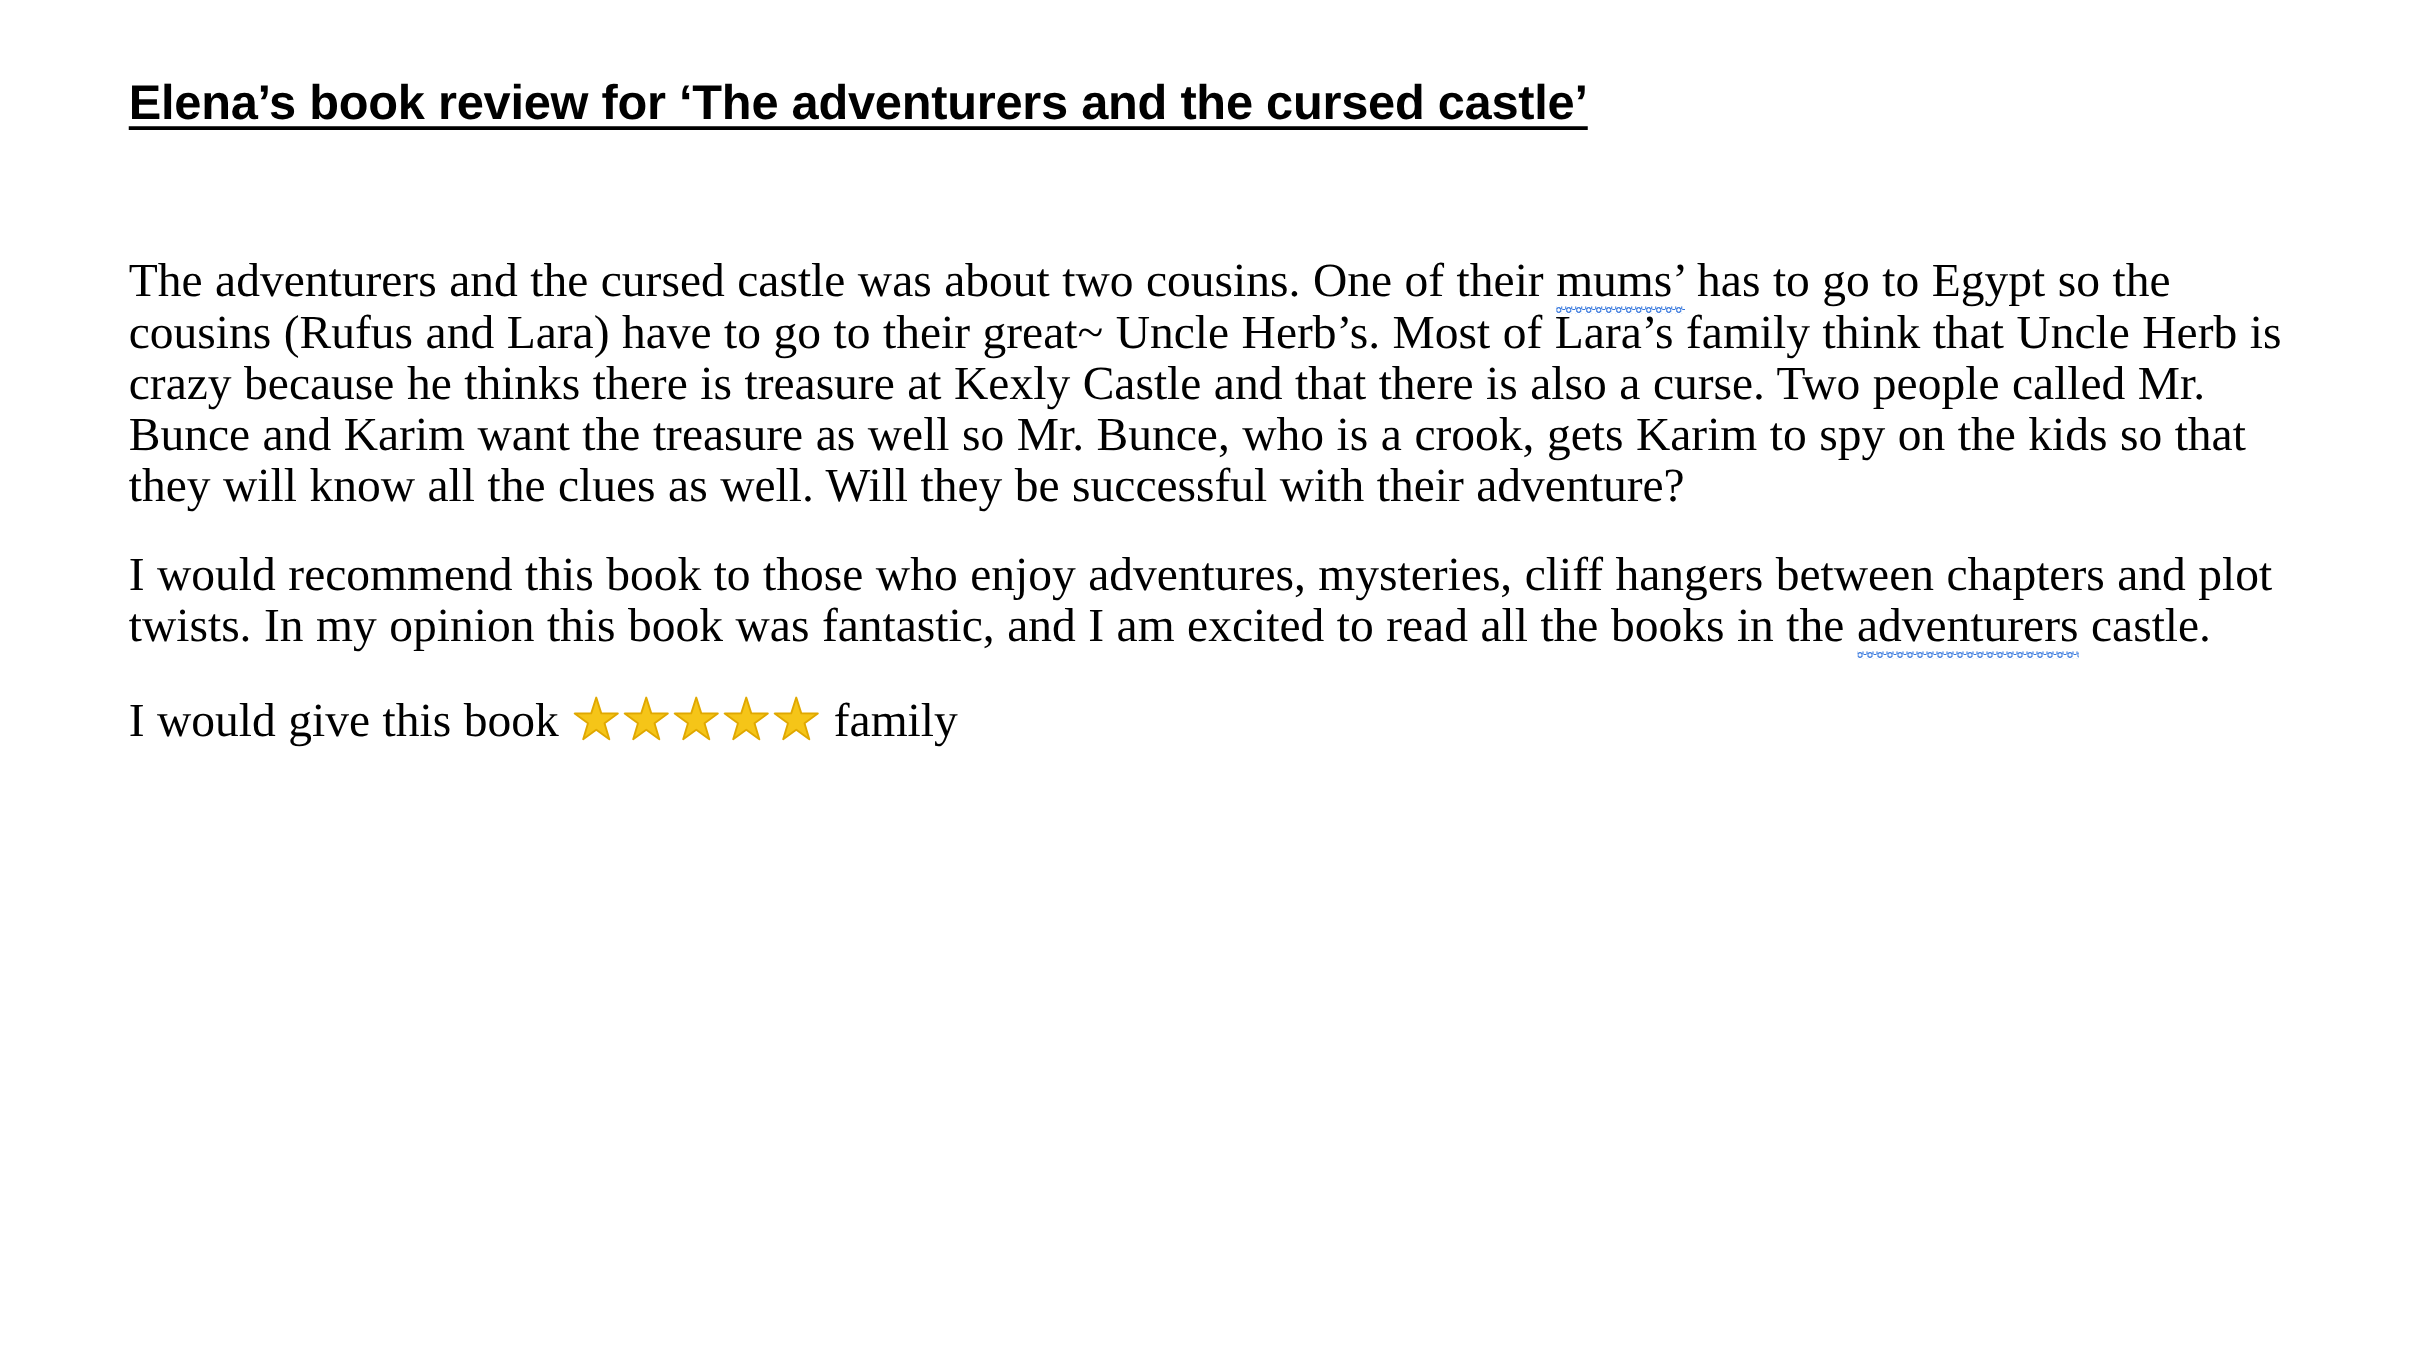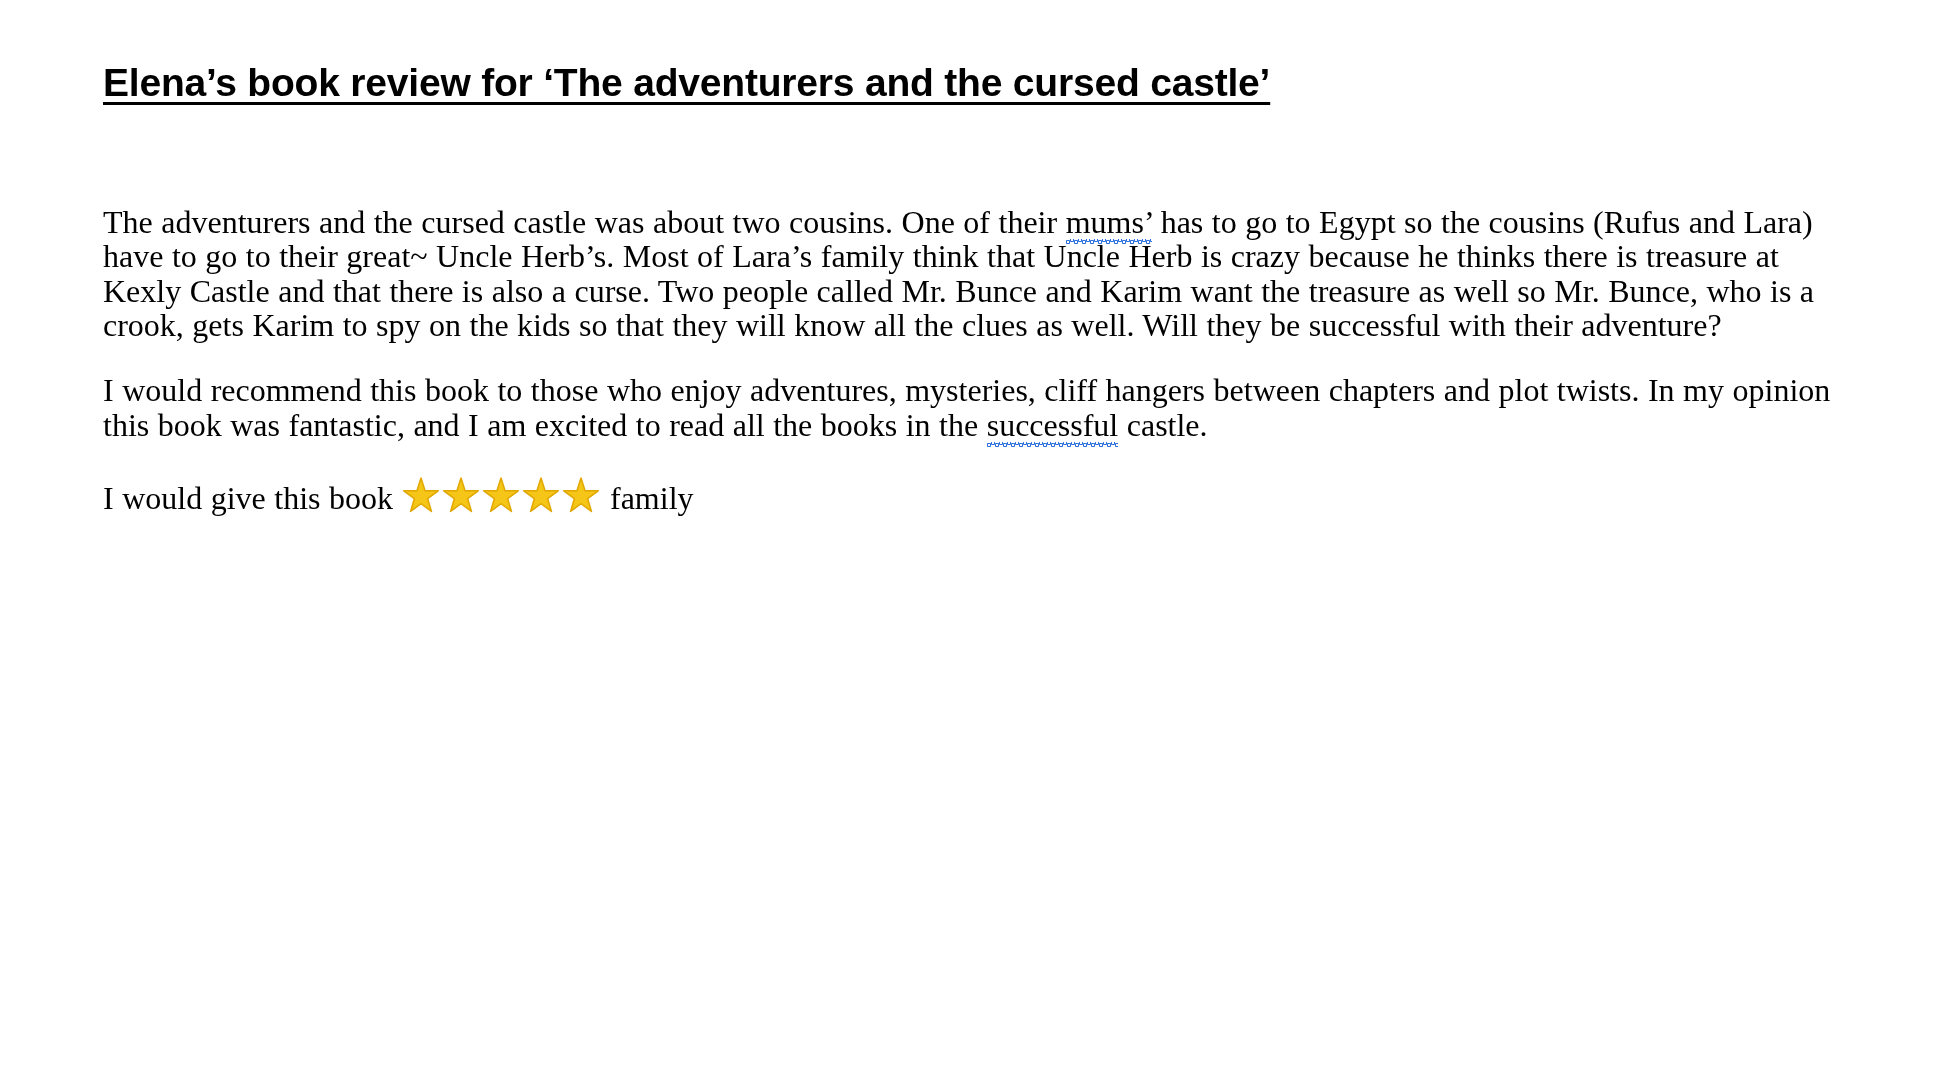--- a/index.html
+++ b/index.html
@@ -31,21 +31,21 @@
     text-underline-offset: 6px;
     text-decoration-thickness: 3px;
     margin: 0;
     padding-top: 20px;
   }
   .body-block {
     margin-top: 98px;
   }
   p.para {
     font-family: "Liberation Serif", serif;
-    font-size: 32px;
+    font-size: 38px;
     line-height: 1.08;
     margin: 0 0 26px 0;
     text-align: left;
     word-spacing: 0.5px;
   }
   p.para.tight {
     margin-bottom: 30px;
   }
   .squiggle {
     
@@ -72,21 +72,21 @@
 
   <h1 class="doc-title">Elena’s book review for ‘The adventurers and the cursed castle’</h1>
 
   <div class="body-block">
 
     <p class="para tight">
       <span>The adventurers and the cursed castle was about two cousins. One of their </span><span class="squiggle">mums’</span><span> has to go to Egypt so the cousins (Rufus and Lara) have to go to their great~ Uncle Herb’s. Most of Lara’s family think that Uncle Herb is crazy because he thinks there is treasure at Kexly Castle and that there is also a curse. Two people called Mr. Bunce and Karim want the treasure as well so Mr. Bunce, who is a crook, gets Karim to spy on the kids so that they will know all the clues as well. Will they be successful with their adventure?</span>
     </p>
 
     <p class="para tight">
-      <span>I would recommend this book to those who enjoy adventures, mysteries, cliff hangers between chapters and plot twists. In my opinion this book was fantastic, and I am excited to read all the books in the </span><span class="squiggle">successful</span><span> castle.</span>
+      <span>I would recommend this book to those who enjoy adventures, mysteries, cliff hangers between chapters and plot twists. In my opinion this book was fantastic, and I am excited to read all the books in the </span><span class="squiggle">adventurers</span><span> castle.</span>
     </p>
 
     <p class="para tight">
       <span>I would give this book </span><span class="stars" id="star-rating"><svg width="46" height="46" viewBox="0 0 24 24">
             <path d="M12 1.6l2.1 6.6 6.9.05-5.55 4.1 2.0 6.65L12 15.0 6.55 19.0l2.0-6.65L3 8.25l6.9-.05z" fill="#f5c518" stroke="#e0a800" stroke-width="0.8" stroke-linejoin="round"></path>
           </svg><svg width="46" height="46" viewBox="0 0 24 24">
             <path d="M12 1.6l2.1 6.6 6.9.05-5.55 4.1 2.0 6.65L12 15.0 6.55 19.0l2.0-6.65L3 8.25l6.9-.05z" fill="#f5c518" stroke="#e0a800" stroke-width="0.8" stroke-linejoin="round"></path>
           </svg><svg width="46" height="46" viewBox="0 0 24 24">
             <path d="M12 1.6l2.1 6.6 6.9.05-5.55 4.1 2.0 6.65L12 15.0 6.55 19.0l2.0-6.65L3 8.25l6.9-.05z" fill="#f5c518" stroke="#e0a800" stroke-width="0.8" stroke-linejoin="round"></path>
           </svg><svg width="46" height="46" viewBox="0 0 24 24">

